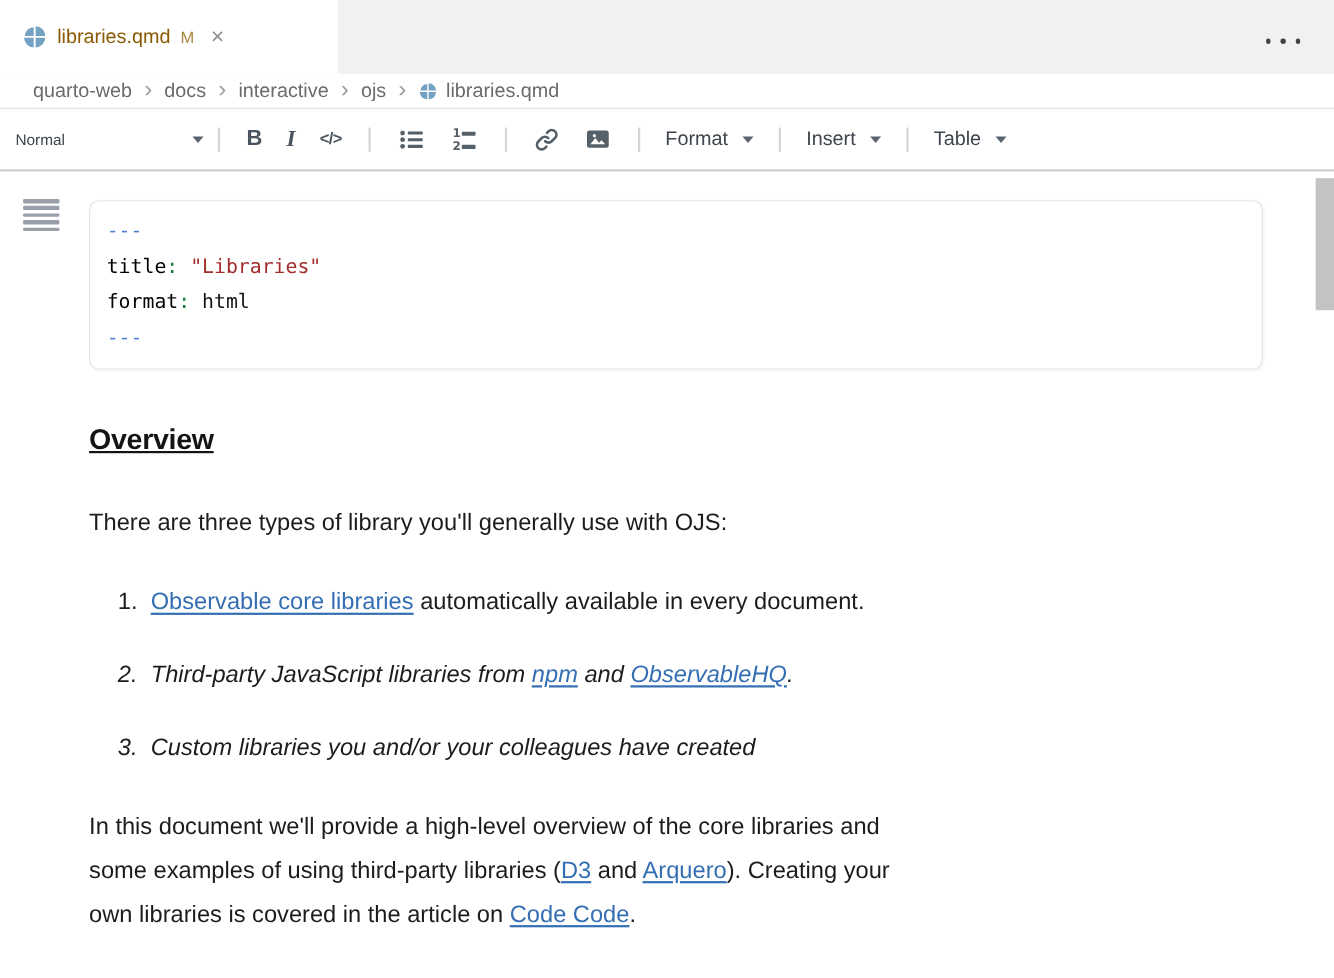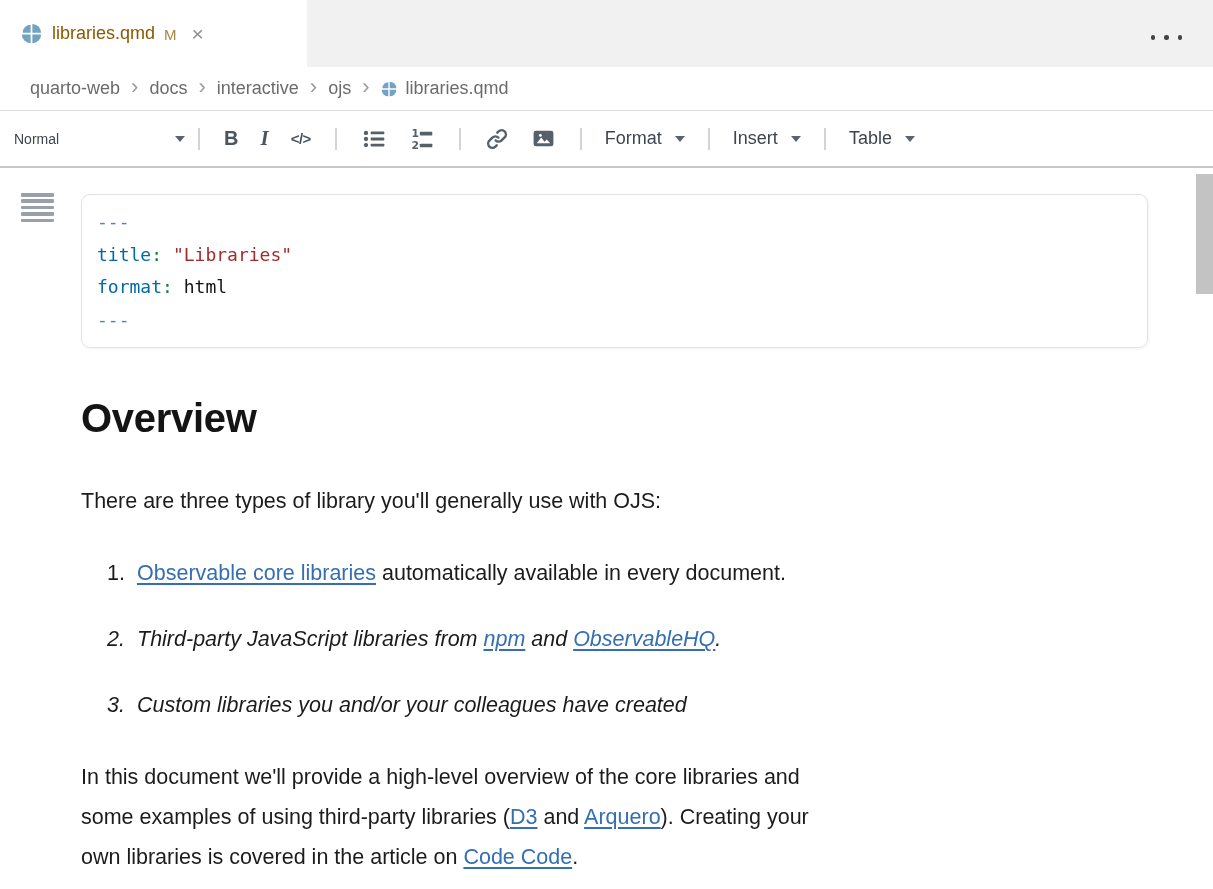--- a/index.html
+++ b/index.html
@@ -11,21 +11,21 @@
   
   .tab-strip { height:67px; background:#f1f1f1; display:flex; position:relative; }
   .tab { width:307px; height:67px; background:#ffffff; display:flex; align-items:center; padding-left:21px; cursor:pointer; }
   .qicon { display:inline-flex; flex:none; }
   .tab-title { color:#8a5901; font-size:18px; margin-left:10px; }
   .tab-badge { color:#a8863e; font-size:15px; font-weight:500; margin-left:9px; padding-top:2px; }
   .tab-close { color:#8f8f8f; font-size:21px; margin-left:15px; line-height:1; cursor:pointer; }
   .more { position:absolute; right:27px; top:31px; display:flex; gap:9px; cursor:pointer; padding:4px; }
   .more .dot { width:4.5px; height:4.5px; border-radius:50%; background:#424242; }
   
-  .breadcrumb { height:44px; background:#fff; border-bottom:1px solid #dcdcdc; display:flex; align-items:center; padding-left:30px; font-size:18px; color:#6b6b6b; }
+  .breadcrumb { height:32px; background:#fff; border-bottom:1px solid #dcdcdc; display:flex; align-items:center; padding-left:30px; font-size:18px; color:#6b6b6b; }
   .crumb { cursor:pointer; }
   .crumb-sep { color:#9c9c9c; font-size:22px; margin:0 11px; padding-bottom:3px; }
   .breadcrumb .qicon { margin:0 8px 0 1px; }
   
   .toolbar { height:57px; background:#fff; border-bottom:2px solid #c7c7c7; display:flex; align-items:center; padding-left:14px; color:#3e454d; }
   .style-select { width:171px; display:flex; justify-content:space-between; align-items:center; font-size:14px; cursor:pointer; }
   .caret { width:0; height:0; border-left:5.5px solid transparent; border-right:5.5px solid transparent; border-top:6.5px solid #5a6470; }
   .tsep { width:2px; height:22px; background:#d4d4d4; margin:0 13px; flex:none; }
   .tbtn { margin:0 11px; display:flex; align-items:center; cursor:pointer; color:#4a555f; }
   .tbtn.bold { font-weight:700; font-size:20px; }
@@ -33,25 +33,25 @@
   .tbtn.code-btn { font-weight:700; font-size:15px; letter-spacing:-0.5px; }
   .menu-btn { display:flex; align-items:center; gap:13px; font-size:18px; margin:0 10px; cursor:pointer; }
   
   .content { position:relative; height:720px; padding:26px 0 0 81px; background:#fff; }
   .drag-handle { position:absolute; left:21px; top:25px; width:33px; cursor:grab; }
   .drag-handle i { display:block; height:3.5px; background:#99a0aa; border-radius:1px; margin-bottom:2.9px; }
   .yaml-block { width:1067px; border:1px solid #e3e3e3; border-radius:9px; padding:11px 15px;
     font-family:"DejaVu Sans Mono", monospace; font-size:18px; line-height:32.5px;
     box-shadow:1px 1px 3px rgba(0,0,0,0.05); cursor:text; }
   .tok-dash { color:#4b80d6; }
-  .tok-key { color:#0369a1; }
+  .tok-key { color:#000000; }
   .tok-colon { color:#12823a; }
   .tok-string { color:#a32c2c; }
   .tok-plain { color:#141414; }
-  h1 { font-size:40px; font-weight:700; color:#141414; margin:48px 0 0 0; letter-spacing:-0.3px; cursor:text; }
+  h1 { font-size:26px; font-weight:700; color:#141414; margin:48px 0 0 0; letter-spacing:-0.3px; cursor:text;text-decoration:underline; }
   .bodytext { font-size:21.5px; color:#1c1c1c; line-height:40px; cursor:text; }
   p.intro { margin:40px 0 0 0; }
   ol { margin:32px 0 0 0; padding-left:50px; }
   ol li { padding-left:6px; }
   ol li + li { margin-top:26px;font-style:italic; }
   p.outro { margin:32px 0 0 0; white-space:pre-wrap; max-width:1040px; }
   a.doclink { color:#346eb3; text-decoration:underline; text-underline-offset:3px; cursor:pointer; }
   .scrollbar-thumb { position:absolute; right:0; top:6px; width:17px; height:120px; background:#c3c3c3; cursor:pointer; }
 </style>
 </head>

